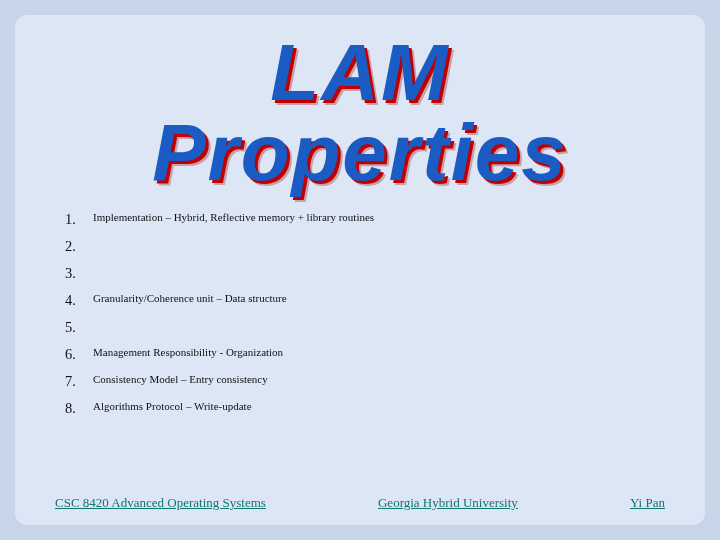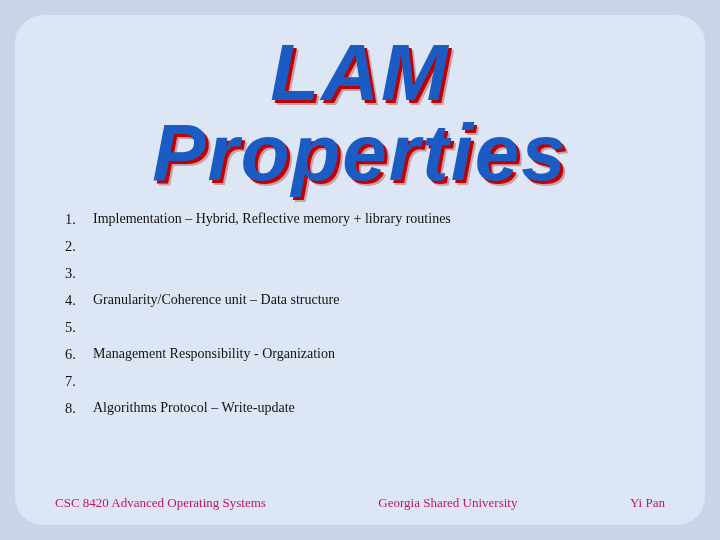--- a/index.html
+++ b/index.html
@@ -13,21 +13,21 @@
       align-items: center;
       justify-content: center;
       font-family: 'Times New Roman', Times, serif;
       overflow: hidden;
     }
 
     .slide-container {
       width: 690px;
       height: 510px;
       background: #dce6f5;
-      border-radius: 28px;
+      border-radius: 12px;
       display: flex;
       flex-direction: column;
       padding: 18px 40px 14px 40px;
       position: relative;
     }
 
     .title-area {
       text-align: center;
       margin-bottom: 18px;
       line-height: 1;
@@ -60,37 +60,38 @@
       color: #111;
     }
 
     .list-number {
       min-width: 28px;
       font-size: 14.5px;
       color: #111;
     }
 
     .list-text {
-      font-size: 14px;
+      font-size: 11px;
       color: #111;
     }
 
     .footer {
       display: flex;
       justify-content: space-between;
       align-items: center;
       padding-top: 6px;
       border-top: none;
       font-size: 13px;
       color: #222;
     }
 
     .footer-left, .footer-center, .footer-right {
       font-size: 13px;
-      color: #be185d;
+      color: #0f766e;
+      text-decoration: underline;
     }
   </style>
 </head>
 <body>
 
 <div class="slide-container">
   <div class="title-area">
     <span class="title-text">LAM Properties</span>
   </div>
 
@@ -111,25 +112,26 @@
       </div>
       <div class="list-item">
         <span class="list-number">5.</span>
       </div>
       <div class="list-item">
         <span class="list-number">6.</span>
         <span class="list-text">Management Responsibility - Organization</span>
       </div>
       <div class="list-item">
         <span class="list-number">7.</span>
+        <span class="list-text">Consistency Model – Entry consistency</span>
       </div>
       <div class="list-item">
         <span class="list-number">8.</span>
         <span class="list-text">Algorithms Protocol – Write-update</span>
       </div>
     </div>
 
   <div class="footer">
     <span class="footer-left">CSC 8420 Advanced Operating Systems</span>
-    <span class="footer-center">Georgia Shared University</span>
+    <span class="footer-center">Georgia Hybrid University</span>
     <span class="footer-right">Yi Pan</span>
   </div>
 </div>
 
 </body></html>

